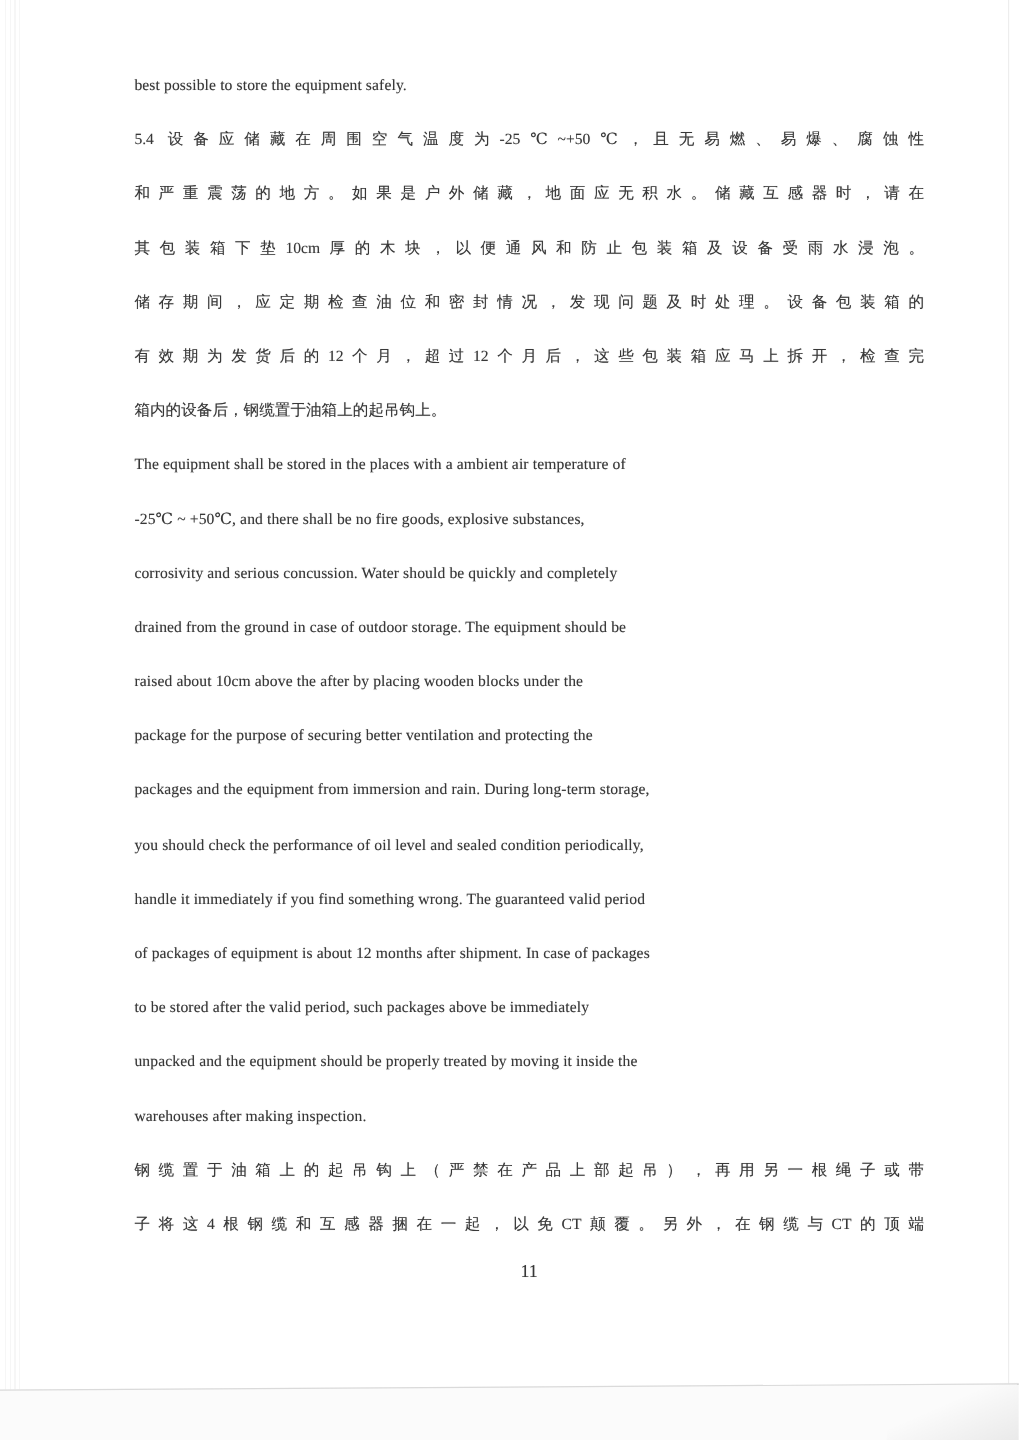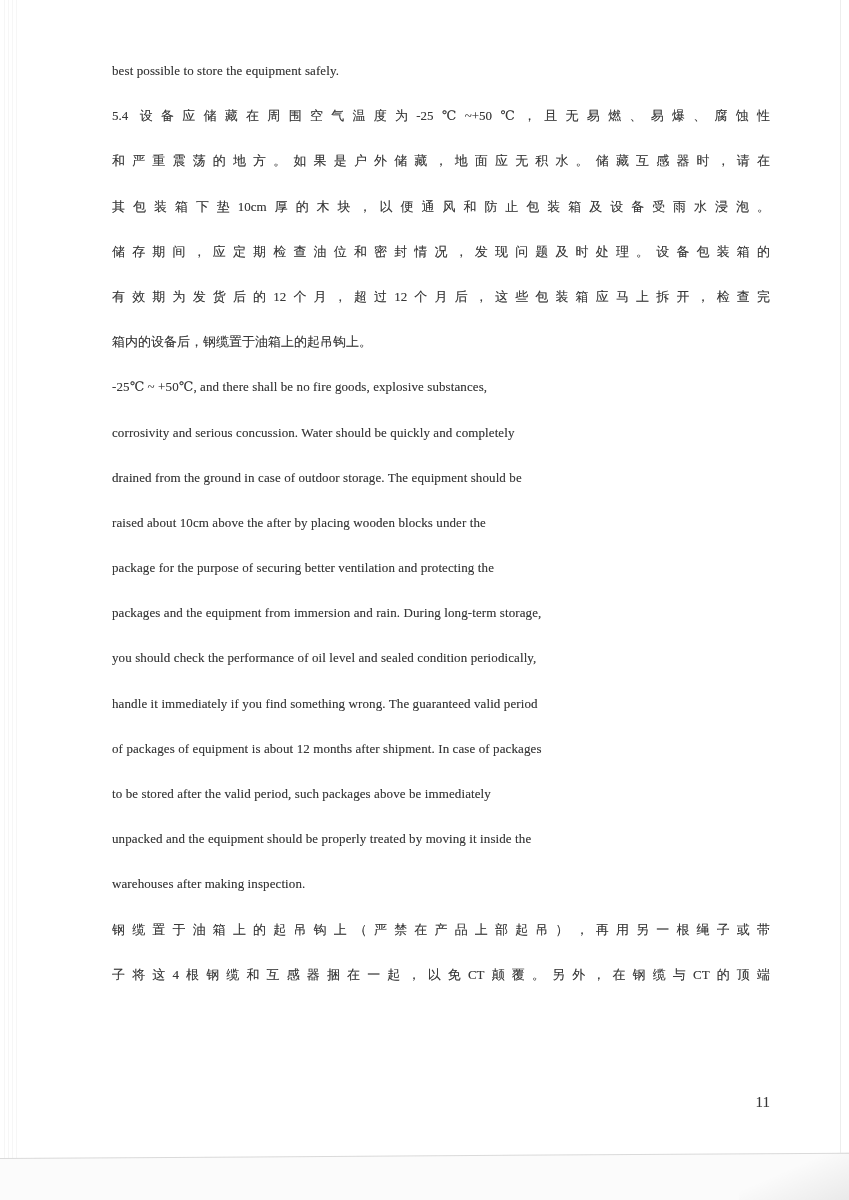--- a/index.html
+++ b/index.html
@@ -60,23 +60,23 @@
     white-space: nowrap;
   }
   .line.zh.fill {
     white-space: normal;
     text-align: justify;
     text-align-last: justify;
   }
   .page-number {
     position: absolute;
     left: 112px;
-    top: 1094px;
+    top: 1052px;
     width: 658px;
-    text-align: right;
+    text-align: center;
     font-size: 15px;
     color: var(--ink, #383838);
     text-shadow: 0 0 0.6px rgba(60,60,60,0.45);
   }
   
   .paper-edge {
     position: absolute;
     left: -8px;
     top: 1158px;
     width: 870px;
@@ -104,20 +104,21 @@
   <div class="right-edge"></div>
 
   <div class="text-block">
       <div class="line en">best possible to store the equipment safely.</div>
       <div class="line zh fill">5.4 设备应储藏在周围空气温度为-25℃~+50℃，且无易燃、易爆、腐蚀性</div>
       <div class="line zh fill">和严重震荡的地方。如果是户外储藏，地面应无积水。储藏互感器时，请在</div>
       <div class="line zh fill">其包装箱下垫10cm厚的木块，以便通风和防止包装箱及设备受雨水浸泡。</div>
       <div class="line zh fill">储存期间，应定期检查油位和密封情况，发现问题及时处理。设备包装箱的</div>
       <div class="line zh fill">有效期为发货后的12个月，超过12个月后，这些包装箱应马上拆开，检查完</div>
       <div class="line zh">箱内的设备后，钢缆置于油箱上的起吊钩上。</div>
+      <div class="line en">The equipment shall be stored in the places with a ambient air temperature of</div>
       <div class="line en">-25℃ ~ +50℃, and there shall be no fire goods, explosive substances,</div>
       <div class="line en">corrosivity and serious concussion. Water should be quickly and completely</div>
       <div class="line en">drained from the ground in case of outdoor storage. The equipment should be</div>
       <div class="line en">raised about 10cm above the after by placing wooden blocks under the</div>
       <div class="line en">package for the purpose of securing better ventilation and protecting the</div>
       <div class="line en">packages and the equipment from immersion and rain. During long-term storage,</div>
       <div class="line en">you should check the performance of oil level and sealed condition periodically,</div>
       <div class="line en">handle it immediately if you find something wrong. The guaranteed valid period</div>
       <div class="line en">of packages of equipment is about 12 months after shipment. In case of packages</div>
       <div class="line en">to be stored after the valid period, such packages above be immediately</div>

